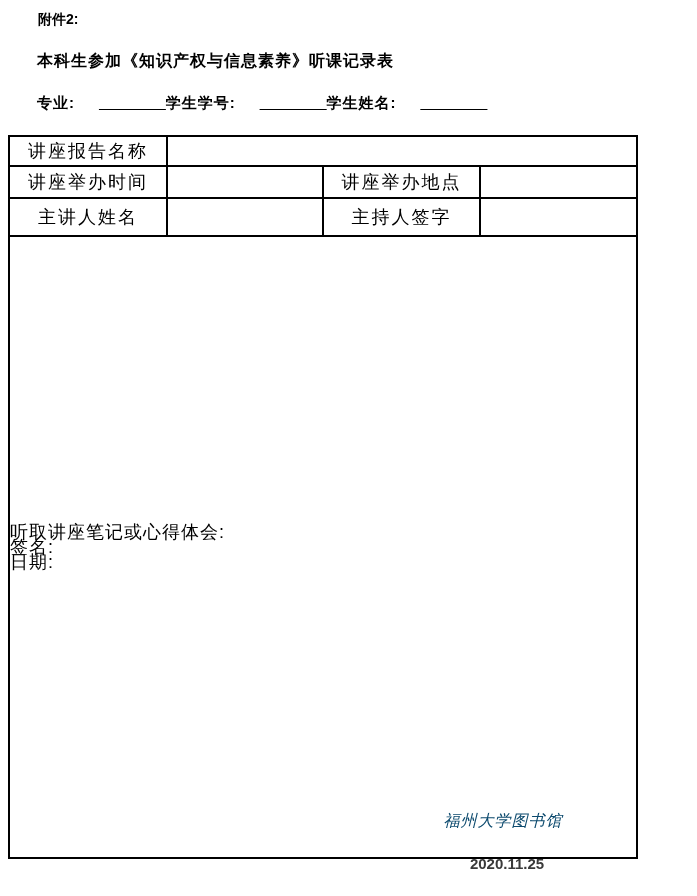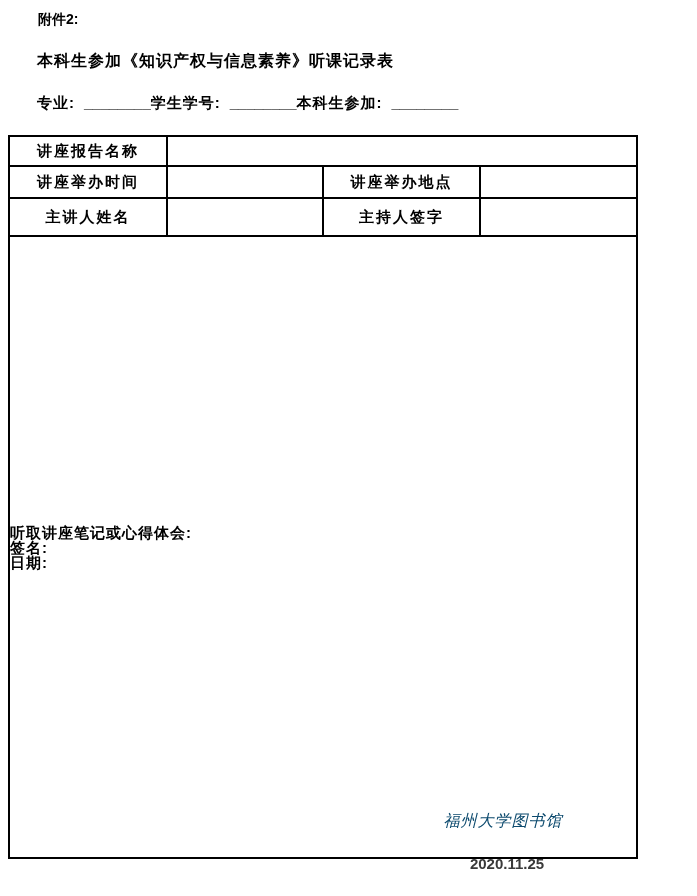--- a/index.html
+++ b/index.html
@@ -38,36 +38,37 @@
     position: absolute;
     left: 37px;
     top: 93px;
     font-size: 15px;
     font-weight: bold;
     letter-spacing: 1px;
     line-height: 20px;
     white-space: nowrap;
   }
   .student-line .blank {
-    margin-left: 9px;
+    margin-left: 24px;
     letter-spacing: 0;
+    text-decoration: underline;
   }
   table.record-table {
     position: absolute;
     left: 8px;
     top: 135px;
     width: 628px;
     border-collapse: collapse;
     table-layout: fixed;
   }
   table.record-table td {
     border: 2px solid #000000;
     padding: 0;
-    font-size: 15px;
-    font-weight: bold;
+    font-size: 18px;
+    font-weight: normal;
     vertical-align: middle;
   }
   td.label-cell {
     text-align: center;
     letter-spacing: 2px;
   }
   td.value-cell {
     background: #ffffff;
   }
   tr.r1 { height: 30px; }
@@ -111,21 +112,21 @@
 </head>
 <body>
 
 <div>
 
   <div class="attachment">附件2:</div>
 
   <div class="doc-title">本科生参加《知识产权与信息素养》听课记录表</div>
 
   <div class="student-line">
-    <span>专业:</span><span class="blank">________</span><span>学生学号:</span><span class="blank">________</span><span>本科生参加:</span><span class="blank">________</span>
+    <span>专业:</span><span class="blank">________</span><span>学生学号:</span><span class="blank">________</span><span>学生姓名:</span><span class="blank">________</span>
   </div>
 
   <table class="record-table">
     <colgroup>
       <col style="width:158px">
       <col style="width:156px">
       <col style="width:157px">
       <col style="width:157px">
     </colgroup>
     <tbody>

